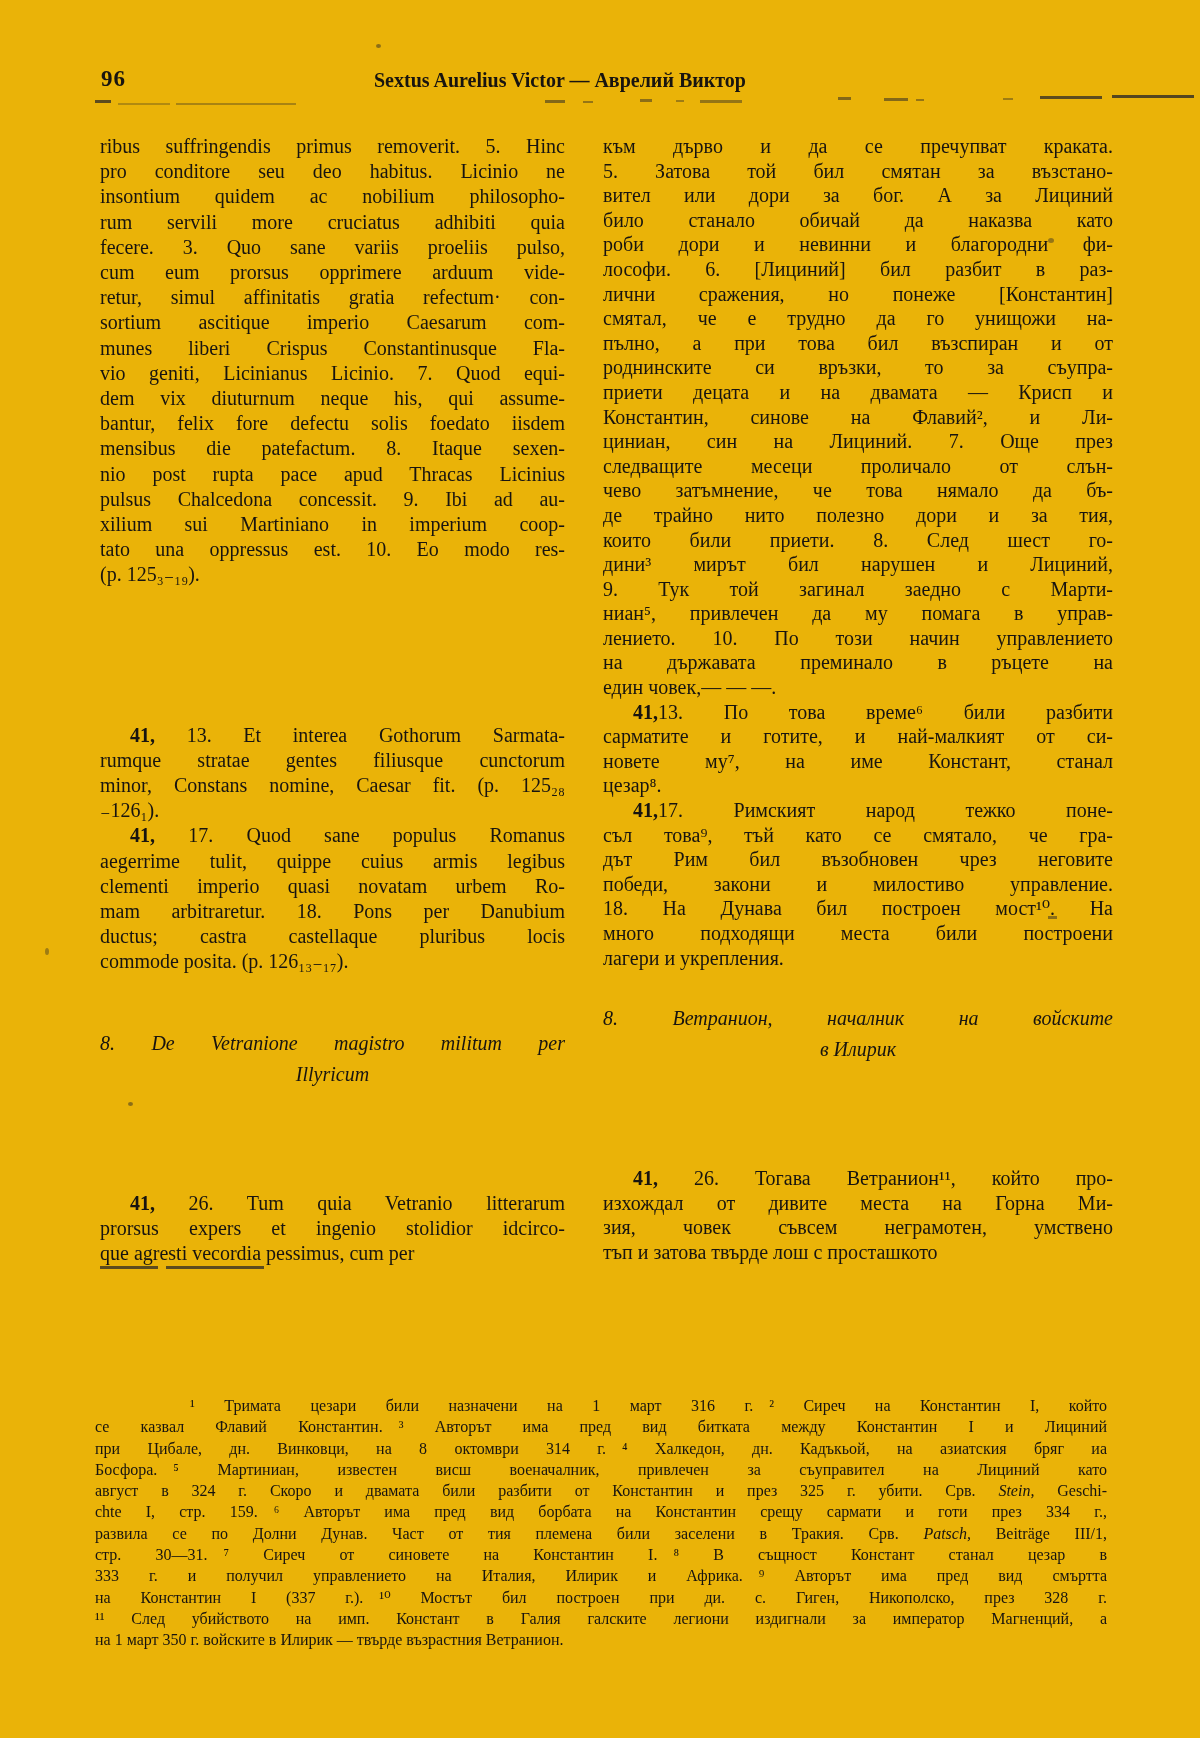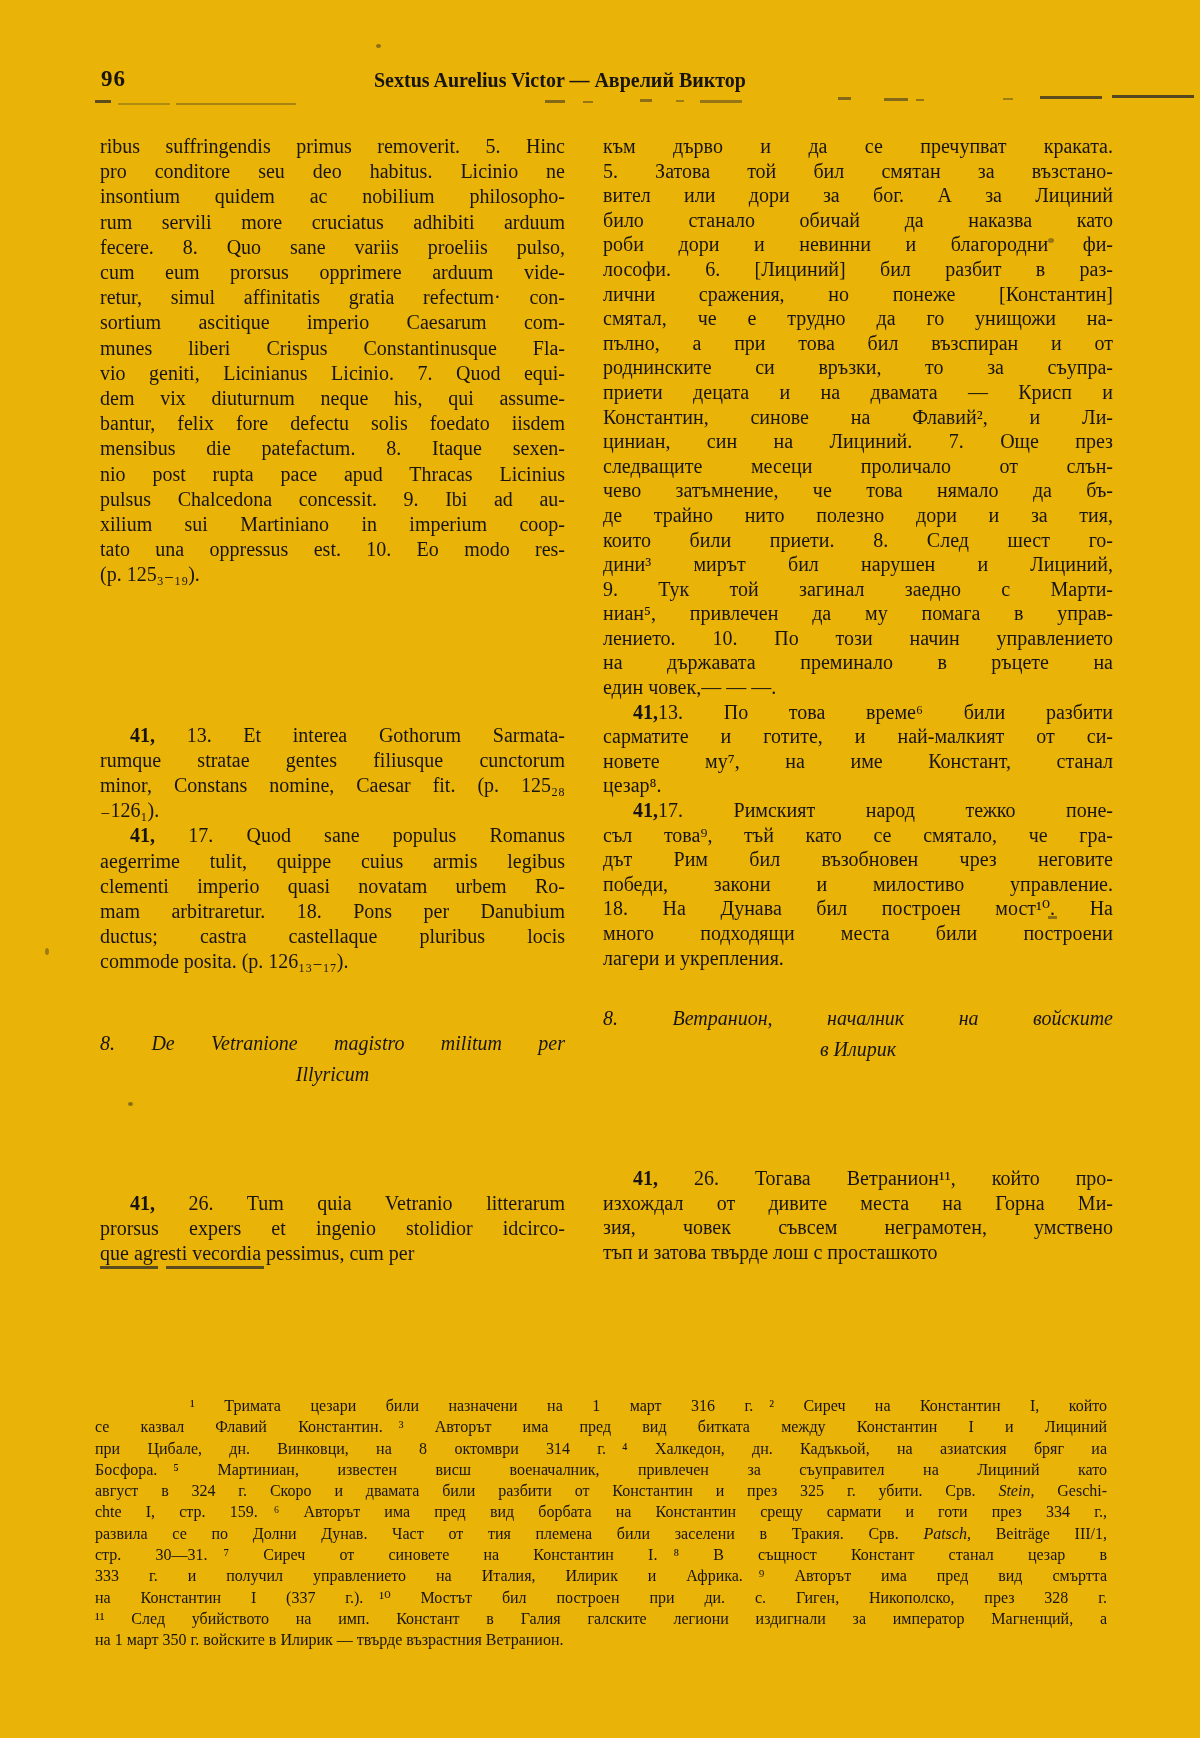--- a/index.html
+++ b/index.html
@@ -56,22 +56,22 @@
   <div class="art dot" style="left:1048px;top:238px;width:6px;height:5px;opacity:.45;"></div>
   <div class="art" style="left:1048px;top:916px;width:9px;height:3px;opacity:.5;"></div>
   <div class="art dot" style="left:45px;top:948px;width:4px;height:7px;opacity:.4;"></div>
   <div class="art dot" style="left:128px;top:1102px;width:5px;height:4px;opacity:.5;"></div>
 
   <div class="col left-col">
     <div class="para">
         <div class="ln">ribus suffringendis primus removerit. 5. Hinc</div>
         <div class="ln">pro conditore seu deo habitus. Licinio ne</div>
         <div class="ln">insontium quidem ac nobilium philosopho-</div>
-        <div class="ln">rum servili more cruciatus adhibiti arduum</div>
-        <div class="ln">fecere. 8. Quo sane variis proeliis pulso,</div>
+        <div class="ln">rum servili more cruciatus adhibiti quia</div>
+        <div class="ln">fecere. 3. Quo sane variis proeliis pulso,</div>
         <div class="ln">cum eum prorsus opprimere arduum vide-</div>
         <div class="ln">retur, simul affinitatis gratia refectum· con-</div>
         <div class="ln">sortium ascitique imperio Caesarum com-</div>
         <div class="ln">munes liberi Crispus Constantinusque Fla-</div>
         <div class="ln">vio geniti, Licinianus Licinio. 7. Quod equi-</div>
         <div class="ln">dem vix diuturnum neque his, qui assume-</div>
         <div class="ln">bantur, felix fore defectu solis foedato iisdem</div>
         <div class="ln">mensibus die patefactum. 8. Itaque sexen-</div>
         <div class="ln">nio post rupta pace apud Thracas Licinius</div>
         <div class="ln">pulsus Chalcedona concessit. 9. Ibi ad au-</div>

